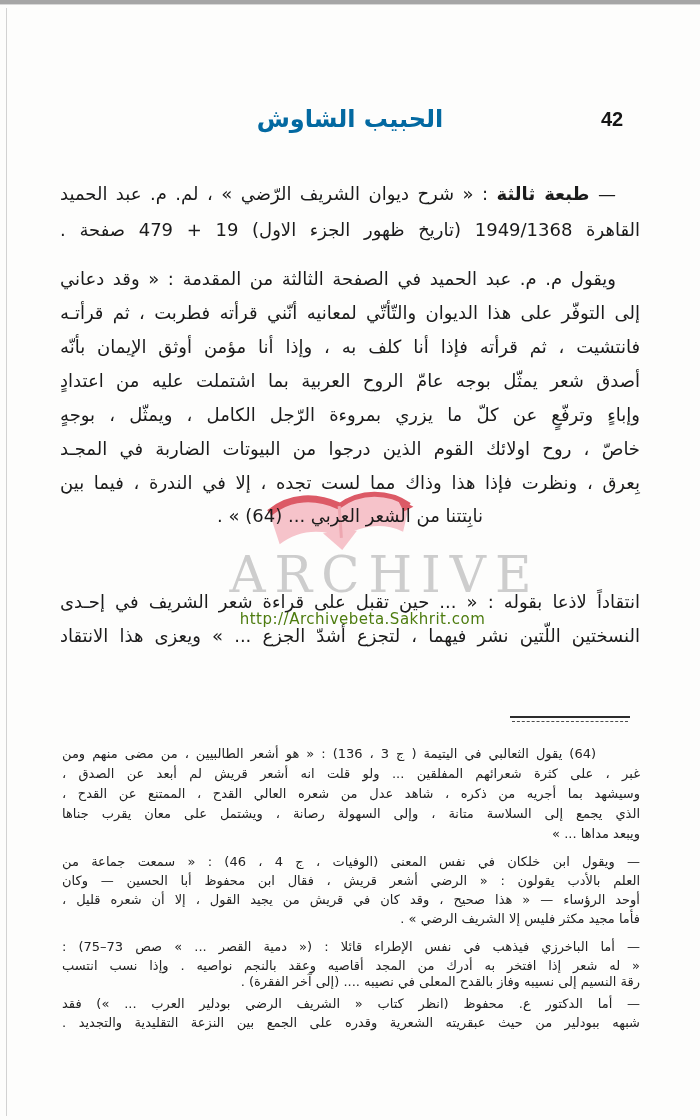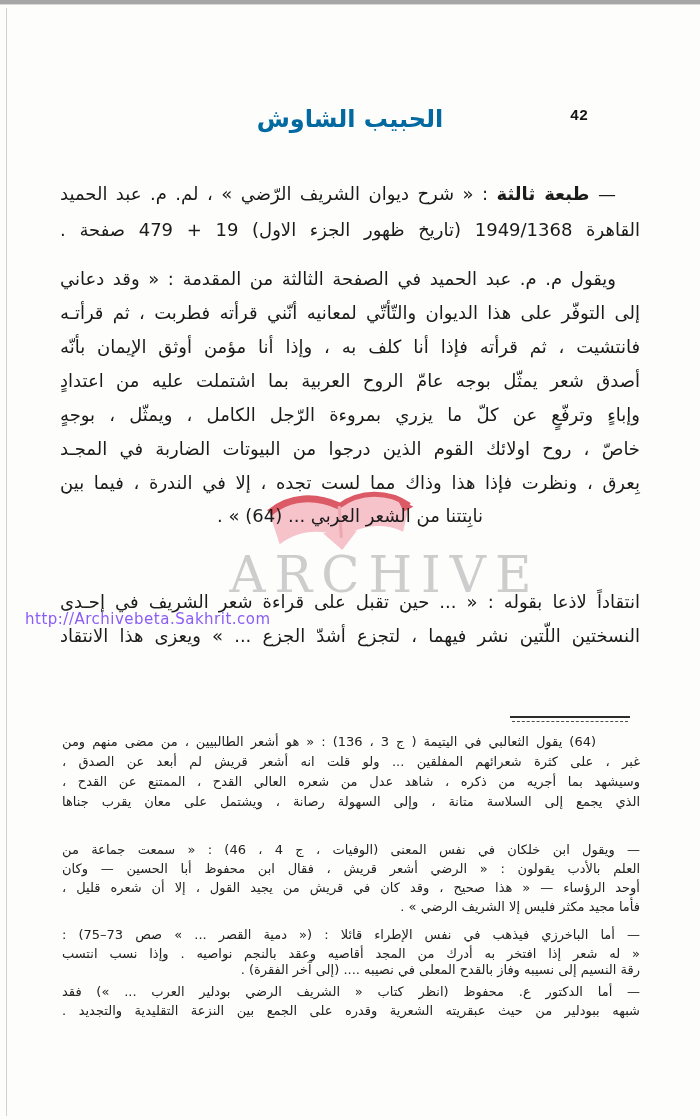--- a/index.html
+++ b/index.html
@@ -4,45 +4,45 @@
 <style>
   html,body{margin:0;padding:0;}
   body{background:#ffffff;font-family:"DejaVu Sans",sans-serif;}
   #page{position:relative;width:700px;height:1120px;background:#fdfdfc;overflow:hidden;}
 
   
   .scan-top{position:absolute;left:0;top:0;width:700px;height:4px;background:#a6a6a6;border-bottom:1px solid #d8d8d8;}
   .scan-left{position:absolute;left:6px;top:8px;width:1px;height:1108px;background:#d2d2d2;}
 
   
-  .pagenum{position:absolute;left:570px;top:108px;font-family:Liberation Mono, monospace;font-weight:bold;font-size:15px;color:#161616;z-index:2;}
+  .pagenum{position:absolute;left:601px;top:108px;font-family:Liberation Sans, sans-serif;font-weight:bold;font-size:20px;color:#161616;z-index:2;}
   .htitle{position:absolute;left:0;right:0;top:105px;text-align:center;direction:rtl;font-size:24px;font-weight:bold;color:#0369a1;z-index:2;}
 
   
   .bl{position:absolute;left:60px;width:580px;direction:rtl;font-size:18px;color:#1b1b1b;line-height:26px;z-index:2;}
   .bl.j{text-align:justify;text-align-last:justify;}
   .bl.r{text-align:center;white-space:nowrap;}
   .bl.indent{padding-right:24px;width:556px;}
   .bold{font-weight:bold;}
 
   
-  .fl{position:absolute;left:62px;width:578px;direction:rtl;font-size:13px;color:#222222;line-height:18px;z-index:2;}
+  .fl{position:absolute;left:62px;width:578px;direction:rtl;font-size:13px;color:#222222;line-height:18px;z-index:2;margin-top:12px;}
   .fl.j{text-align:justify;text-align-last:justify;}
   .fl.r{text-align:right;white-space:nowrap;}
   .fl.fnfirst{padding-right:44px;width:534px;}
 
   
   .fnsep{position:absolute;left:510px;top:716px;width:120px;height:0;border-top:2px solid #2c2c2c;z-index:2;}
   .fnsep-dash{position:absolute;left:512px;top:721px;width:116px;height:0;border-top:1px dashed #4a4a4a;z-index:2;}
 
   
   .wm{position:absolute;z-index:1;}
   .wm-book{left:264px;top:482px;width:152px;height:72px;transform:rotate(-4deg);}
   .wm-archive{left:188px;top:548px;width:394px;text-align:center;font-family:"DejaVu Serif",serif;font-size:50px;letter-spacing:9px;color:#cdcdcd;line-height:54px;}
-  .wm-url{left:0;right:0;top:610px;text-align:left;font-size:15px;color:#8b5cf6;letter-spacing:0.5px;padding-left:25px;}
+  .wm-url{left:0;right:0;top:610px;text-align:center;font-size:15px;color:#4d7c0f;letter-spacing:0.5px;padding-left:25px;}
 </style>
 </head>
 <body>
 
 <div id="page">
 
   <div class="scan-top"></div>
   <div class="scan-left"></div>
 
   <svg class="wm wm-book" viewBox="0 0 152 72" xmlns="http://www.w3.org/2000/svg">
@@ -74,20 +74,21 @@
   <div class="bl j" style="top:589px">انتقاداً لاذعا بقوله : « ... حين تقبل على قراءة شعر الشريف في إحـدى</div>
   <div class="bl j" style="top:623px">النسختين اللّتين نشر فيهما ، لتجزع أشدّ الجزع ... » ويعزى هذا الانتقاد</div>
 
   <div class="fnsep"></div>
   <div class="fnsep-dash"></div>
 
   <div class="fl j fnfirst" style="top:733px">(64)   يقول الثعالبي في اليتيمة ( ج 3 ، 136) : « هو أشعر الطالبيين ، من مضى منهم ومن</div>
   <div class="fl j" style="top:753px">غبر ، على كثرة شعرائهم المفلقين ... ولو قلت انه أشعر قريش لم أبعد عن الصدق ،</div>
   <div class="fl j" style="top:773px">وسيشهد بما أجريه من ذكره ، شاهد عدل من شعره العالي القدح ، الممتنع عن القدح ،</div>
   <div class="fl j" style="top:793px">الذي يجمع إلى السلاسة متانة ، وإلى السهولة رصانة ، ويشتمل على معان يقرب جناها</div>
+  <div class="fl r" style="top:813px">ويبعد مداها ... »</div>
 
   <div class="fl j" style="top:841px">— ويقول ابن خلكان في نفس المعنى (الوفيات ، ج 4 ، 46) : « سمعت جماعة من</div>
   <div class="fl j" style="top:860px">العلم بالأدب يقولون : « الرضي أشعر قريش ، فقال ابن محفوظ أبا الحسين — وكان</div>
   <div class="fl j" style="top:879px">أوحد الرؤساء — « هذا صحيح ، وقد كان في قريش من يجيد القول ، إلا أن شعره قليل ،</div>
   <div class="fl r" style="top:898px">فأما مجيد مكثر فليس إلا الشريف الرضي » .</div>
 
   <div class="fl j" style="top:926px">— أما الباخرزي فيذهب في نفس الإطراء قائلا : (« دمية القصر ... » صص 73–75) :</div>
   <div class="fl j" style="top:945px">« له شعر إذا افتخر به أدرك من المجد أقاصيه وعقد بالنجم نواصيه . وإذا نسب انتسب</div>
   <div class="fl r" style="top:961px">رقة النسيم إلى نسيبه وفاز بالقدح المعلى في نصيبه .... (إلى آخر الفقرة) .</div>
 

